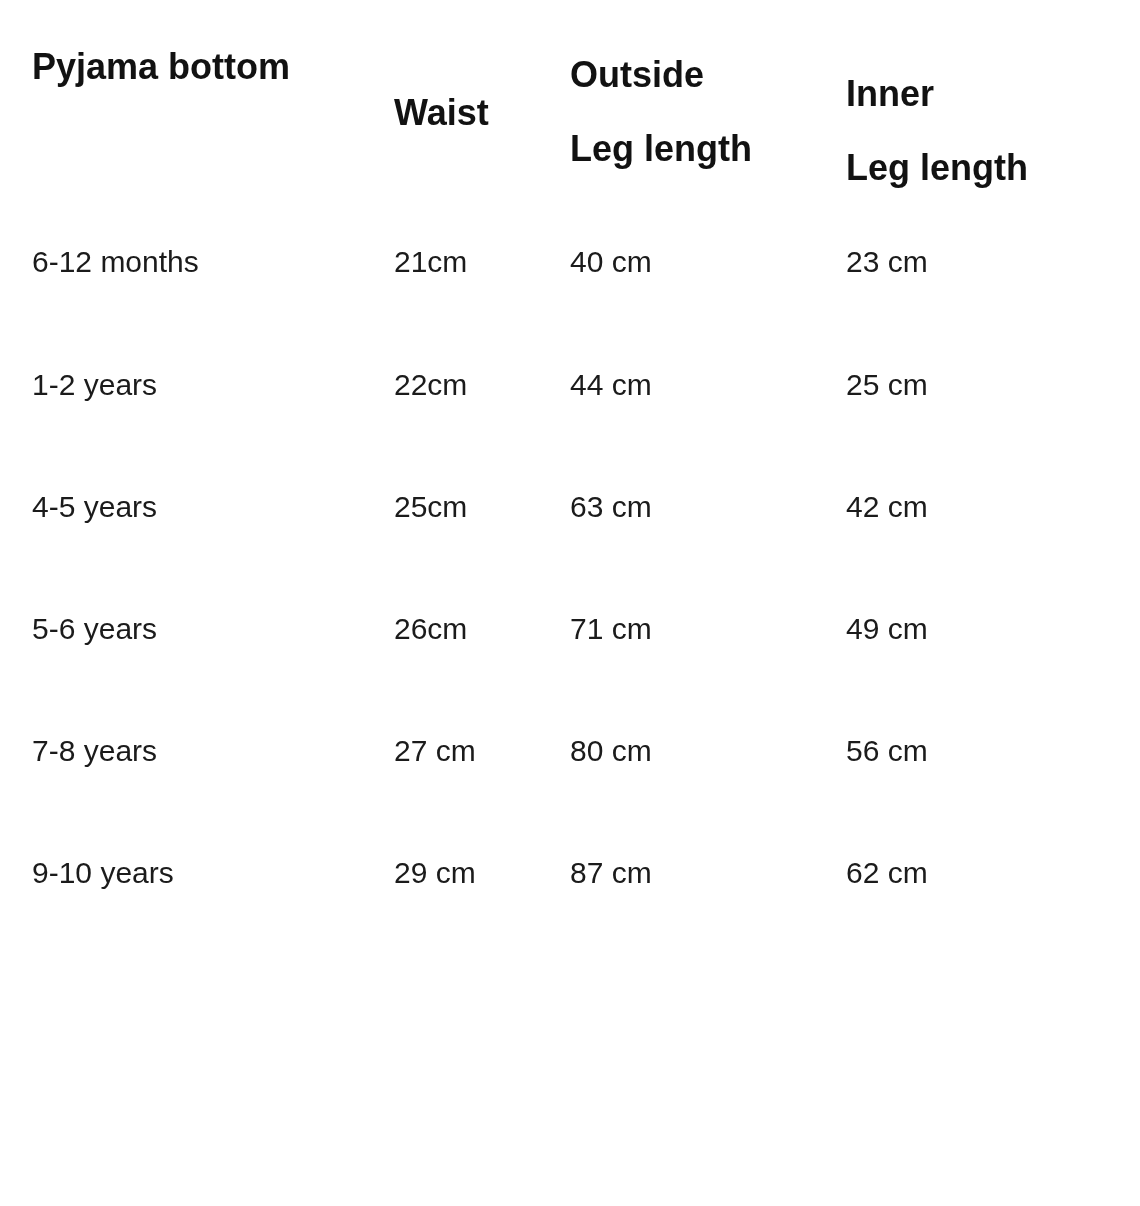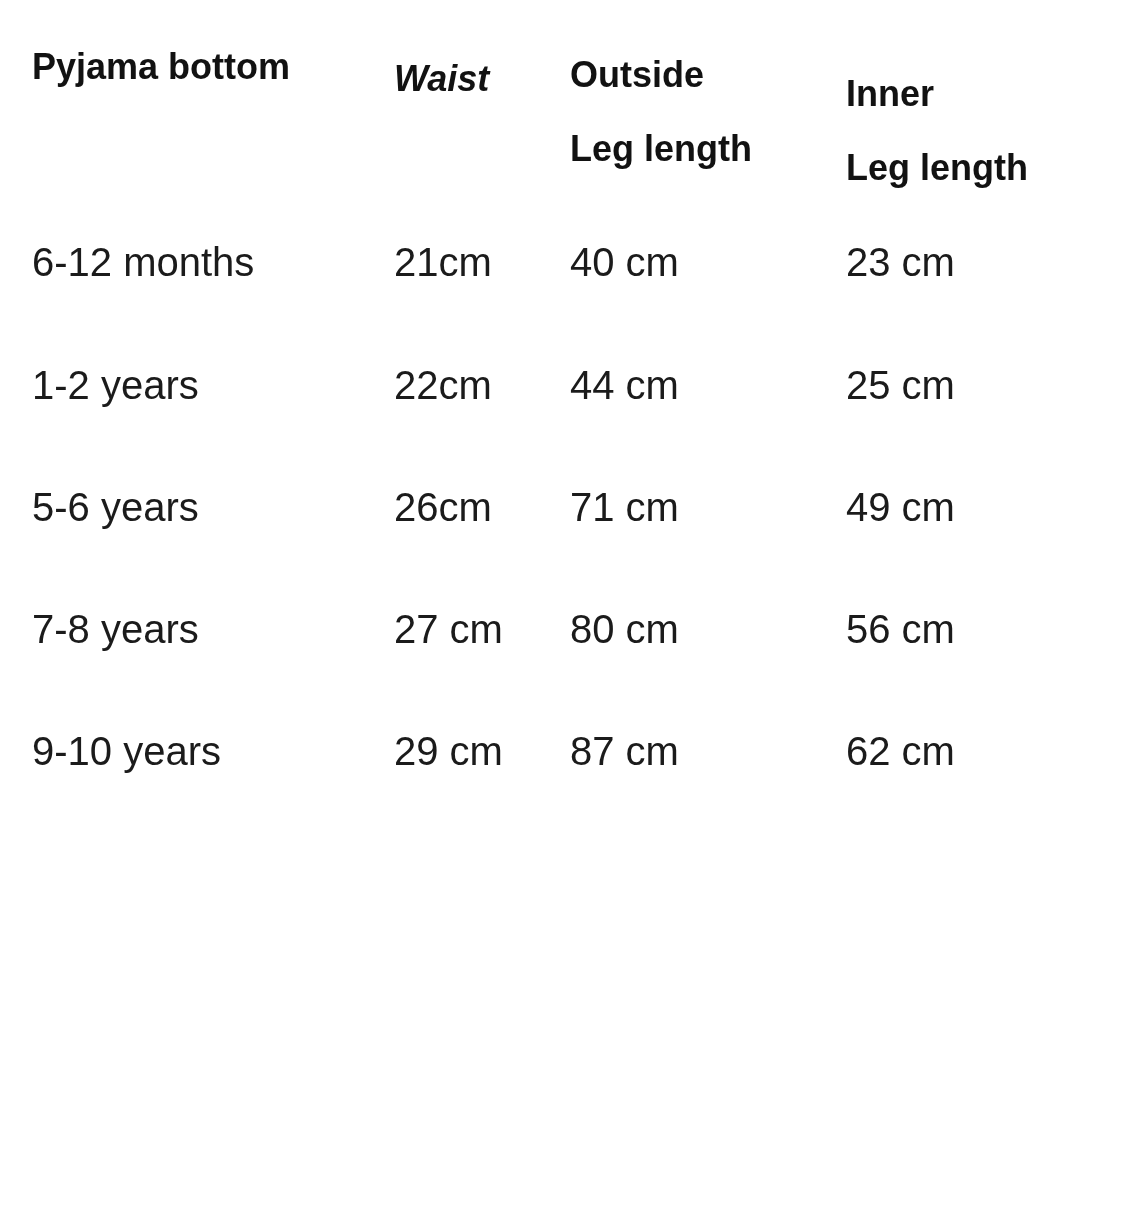--- a/index.html
+++ b/index.html
@@ -46,31 +46,31 @@
   .hcell {
     display: block;
     padding-left: 32px;
   }
   .hcell .line {
     display: block;
     white-space: nowrap;
   }
   
   .h0 { padding-top: 44px; }
-  .h1 { padding-top: 56px; font-style: italic; }
+  .h1 { padding-top: 90px; }
   .h2 { padding-top: 52px; }
   .h3 { padding-top: 71px; }
   .h2 .line + .line,
   .h3 .line + .line { margin-top: 28px; }
 
   tbody td {
     text-align: left;
     vertical-align: middle;
     font-weight: normal;
-    font-size: 40px;
+    font-size: 30px;
     line-height: 1.2;
     color: #1b1b1b;
     padding: 0;
     height: 122px;
     white-space: nowrap;
   }
   .cell {
     display: block;
     padding-left: 32px;
   }
@@ -137,20 +137,34 @@
           </td>
         <td>
             <span class="cell">44 cm</span>
           </td>
         <td>
             <span class="cell">25 cm</span>
           </td>
       </tr>
       <tr>
         <td>
+            <span class="cell">4-5 years</span>
+          </td>
+        <td>
+            <span class="cell">25cm</span>
+          </td>
+        <td>
+            <span class="cell">63 cm</span>
+          </td>
+        <td>
+            <span class="cell">42 cm</span>
+          </td>
+      </tr>
+      <tr>
+        <td>
             <span class="cell">5-6 years</span>
           </td>
         <td>
             <span class="cell">26cm</span>
           </td>
         <td>
             <span class="cell">71 cm</span>
           </td>
         <td>
             <span class="cell">49 cm</span>

